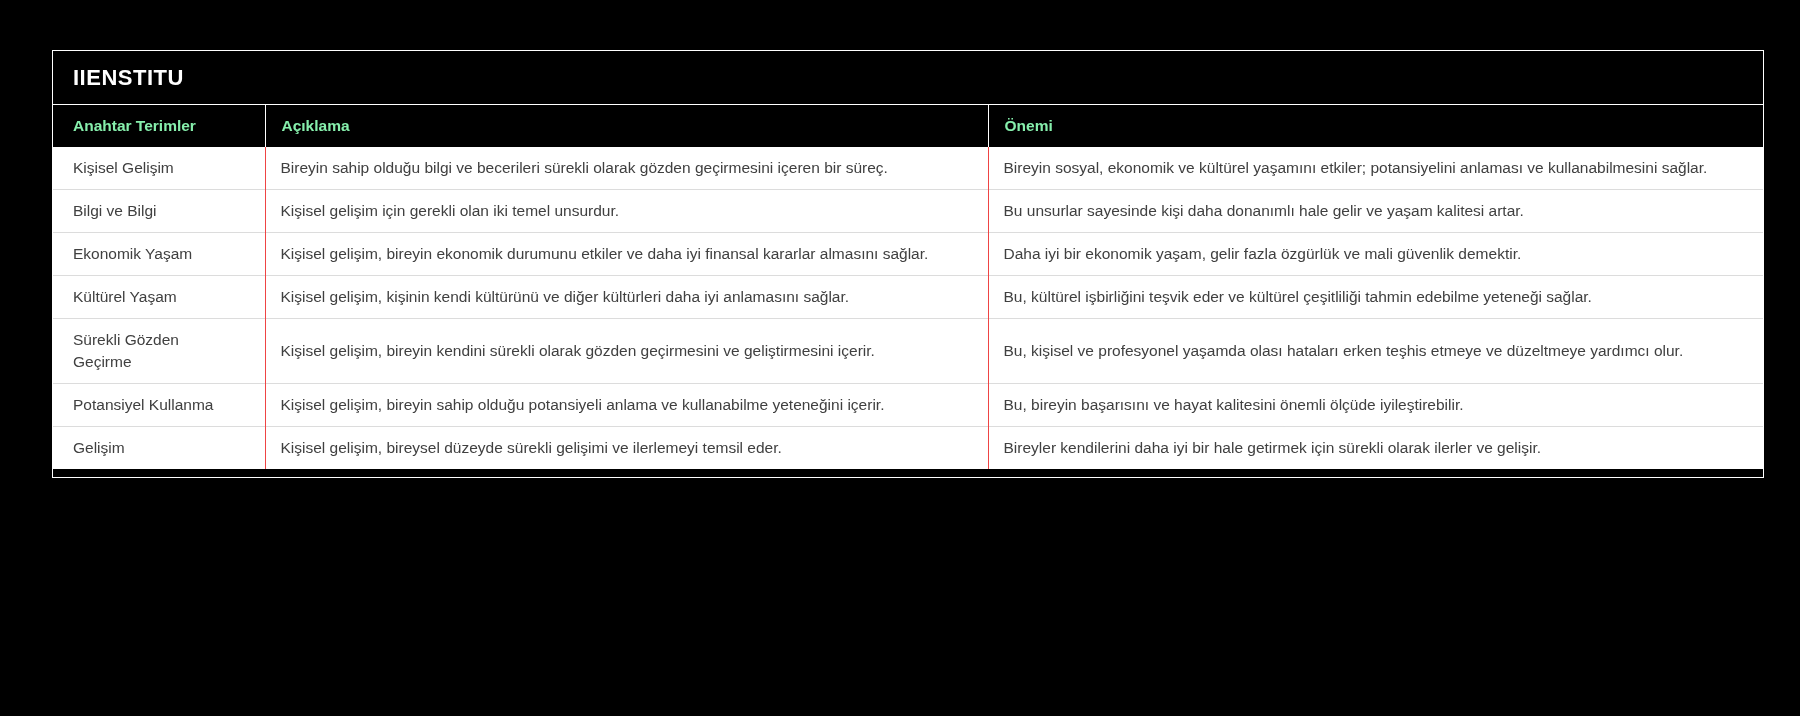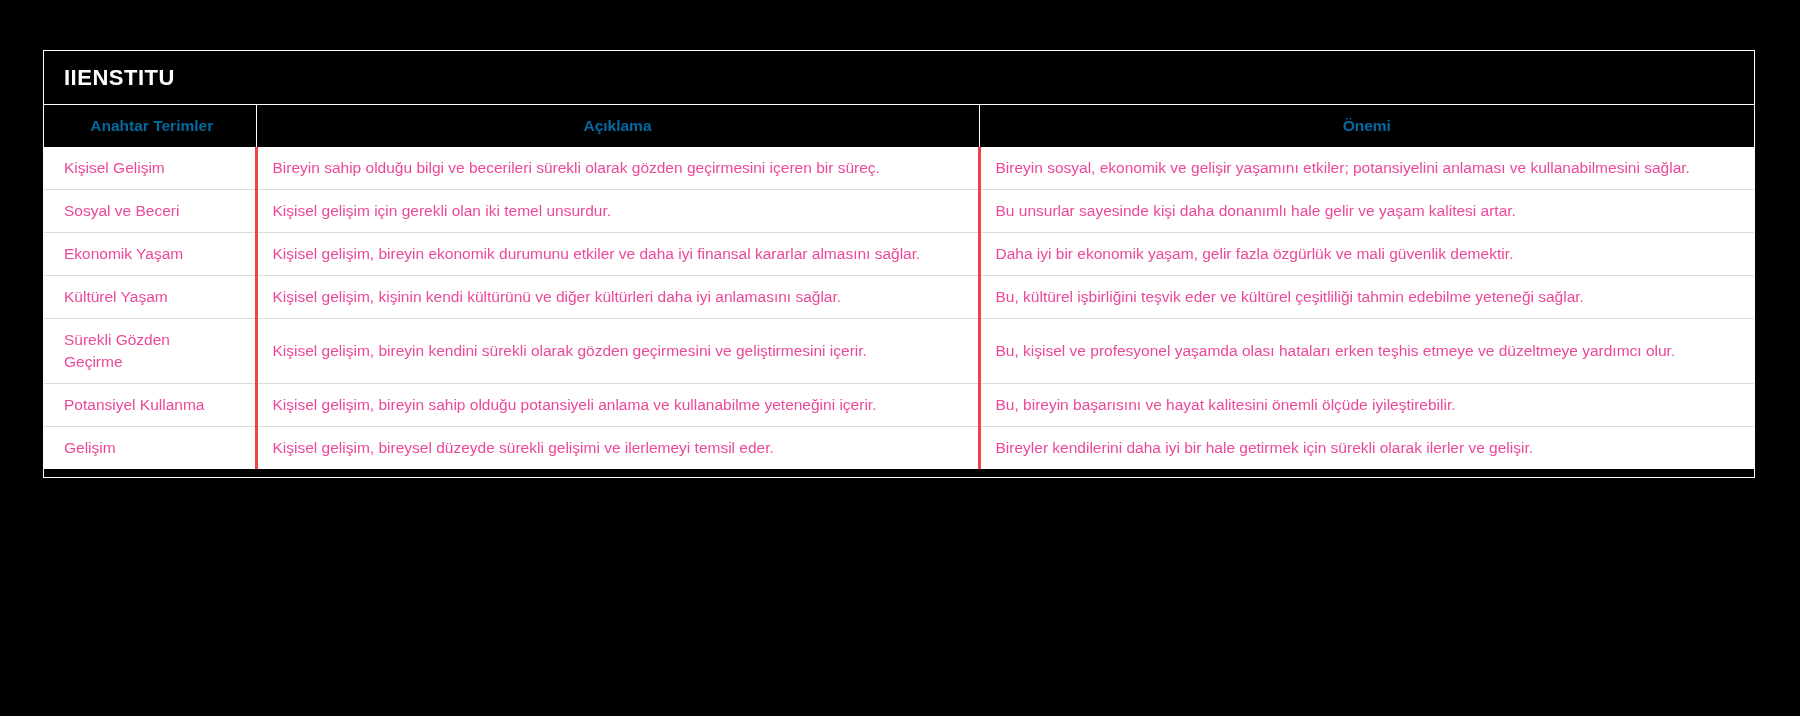--- a/index.html
+++ b/index.html
@@ -5,21 +5,21 @@
   * { margin: 0; padding: 0; box-sizing: border-box; }
   html, body {
     width: 1800px;
     height: 716px;
     background: #000000;
     overflow: hidden;
     font-family: "Liberation Sans", "DejaVu Sans", sans-serif;
   }
   .table-card {
     position: absolute;
-    left: 43px;
+    left: 52px;
     top: 50px;
     width: 1712px;
     border: 1px solid #ffffff;
     background: #000000;
     padding-bottom: 8px;
   }
   .title-bar {
     height: 54px;
     display: flex;
     align-items: center;
@@ -35,40 +35,40 @@
   }
   table {
     width: 100%;
     border-collapse: collapse;
     table-layout: fixed;
   }
   col.c-term { width: 212px; }
   col.c-desc { width: 723px; }
   thead th {
     background: #000000;
-    color: #0369a1;
+    color: #86efac;
     font-size: 15.5px;
     font-weight: bold;
-    text-align: center;
+    text-align: left;
     vertical-align: middle;
     padding: 10px 16px 10px 20px;
     line-height: 22px;
   }
   thead th + th { border-left: 1px solid #ffffff; padding-left: 16px; margin-left: 8px; }
   tbody td {
     background: #ffffff;
-    color: #ec4899;
+    color: #404040;
     font-size: 15.5px;
     line-height: 22px;
     vertical-align: middle;
     padding: 10px 16px;
     border-top: 1px solid #dcdcdc;
   }
   tbody tr:first-child td { border-top: none; }
-  tbody td + td { border-left: 3px solid #ef4444; padding-left: 15px; }
+  tbody td + td { border-left: 1px solid #ef4444; padding-left: 15px; }
   tbody td.cell-term { padding-left: 20px; padding-right: 30px; }
 </style>
 </head>
 <body>
 
 <div class="table-card">
   <div class="title-bar">
     <h1>IIENSTITU</h1>
   </div>
   <table>
@@ -81,24 +81,24 @@
       <tr>
         <th>Anahtar Terimler</th>
         <th>Açıklama</th>
         <th>Önemi</th>
       </tr>
     </thead>
     <tbody>
         <tr>
     <td class="cell-term">Kişisel Gelişim</td>
     <td class="cell-desc">Bireyin sahip olduğu bilgi ve becerileri sürekli olarak gözden geçirmesini içeren bir süreç.</td>
-    <td class="cell-imp">Bireyin sosyal, ekonomik ve gelişir yaşamını etkiler; potansiyelini anlaması ve kullanabilmesini sağlar.</td>
+    <td class="cell-imp">Bireyin sosyal, ekonomik ve kültürel yaşamını etkiler; potansiyelini anlaması ve kullanabilmesini sağlar.</td>
   </tr>
         <tr>
-    <td class="cell-term">Sosyal ve Beceri</td>
+    <td class="cell-term">Bilgi ve Bilgi</td>
     <td class="cell-desc">Kişisel gelişim için gerekli olan iki temel unsurdur.</td>
     <td class="cell-imp">Bu unsurlar sayesinde kişi daha donanımlı hale gelir ve yaşam kalitesi artar.</td>
   </tr>
         <tr>
     <td class="cell-term">Ekonomik Yaşam</td>
     <td class="cell-desc">Kişisel gelişim, bireyin ekonomik durumunu etkiler ve daha iyi finansal kararlar almasını sağlar.</td>
     <td class="cell-imp">Daha iyi bir ekonomik yaşam, gelir fazla özgürlük ve mali güvenlik demektir.</td>
   </tr>
         <tr>
     <td class="cell-term">Kültürel Yaşam</td>

